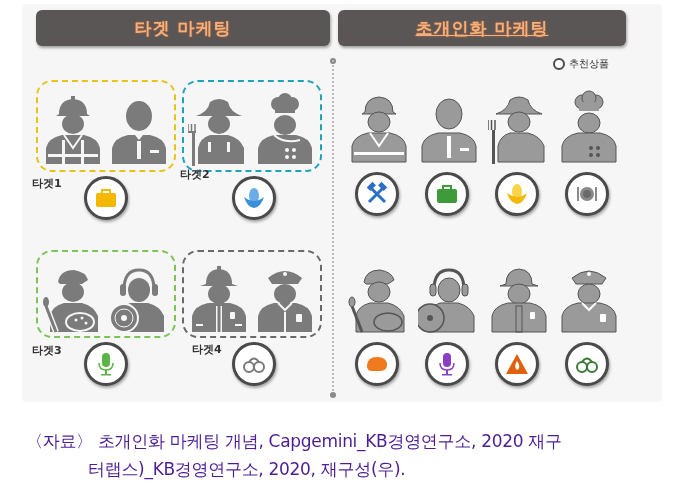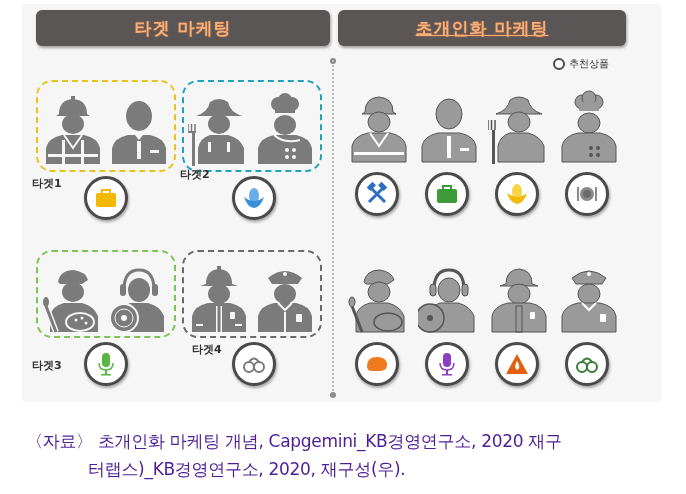--- a/index.html
+++ b/index.html
@@ -165,21 +165,21 @@
       <path d="M16 34 Q16 14 31 14 Q46 14 46 34" stroke="#7b7b7b" stroke-width="3" fill="none"></path>
       <rect x="12" y="28" width="6" height="12" rx="3" fill="#7b7b7b"></rect>
       <rect x="44" y="28" width="6" height="12" rx="3" fill="#7b7b7b"></rect>
       <ellipse cx="31" cy="34" rx="11" ry="12" fill="#7b7b7b"></ellipse>
       <path d="M10 76 L10 60 Q12 50 22 47 L40 47 Q52 50 56 60 L56 76 Z" fill="#7b7b7b"></path>
       <circle cx="16" cy="62" r="14" fill="#7b7b7b" stroke="#f6f6f6" stroke-width="2"></circle>
       <circle cx="16" cy="62" r="9" fill="none" stroke="#f6f6f6" stroke-width="1"></circle>
       <circle cx="16" cy="62" r="3" fill="#f6f6f6"></circle>
     </svg>
 </div>
-<div class="target-label" style="left:32px; top:358px;text-align:center;">타겟3</div>
+<div class="target-label" style="left:32px; top:343px;text-align:center;">타겟3</div>
 <div class="product" style="left:84px; top:342px;">
   <svg viewBox="0 0 26 26">
       <rect x="9" y="2" width="8" height="14" rx="4" fill="#59b545"></rect>
       <path d="M6 12 Q6 19 13 19 Q20 19 20 12" stroke="#59b545" stroke-width="1.5" fill="none"></path>
       <rect x="12" y="19" width="2" height="4" fill="#59b545"></rect>
       <rect x="8" y="23" width="10" height="1.5" fill="#59b545"></rect>
     </svg>
 </div>
 
 <div class="target-box" style="left:182px; top:250px; width:140px; height:88px; border-color:#6a6a6a;"></div>

